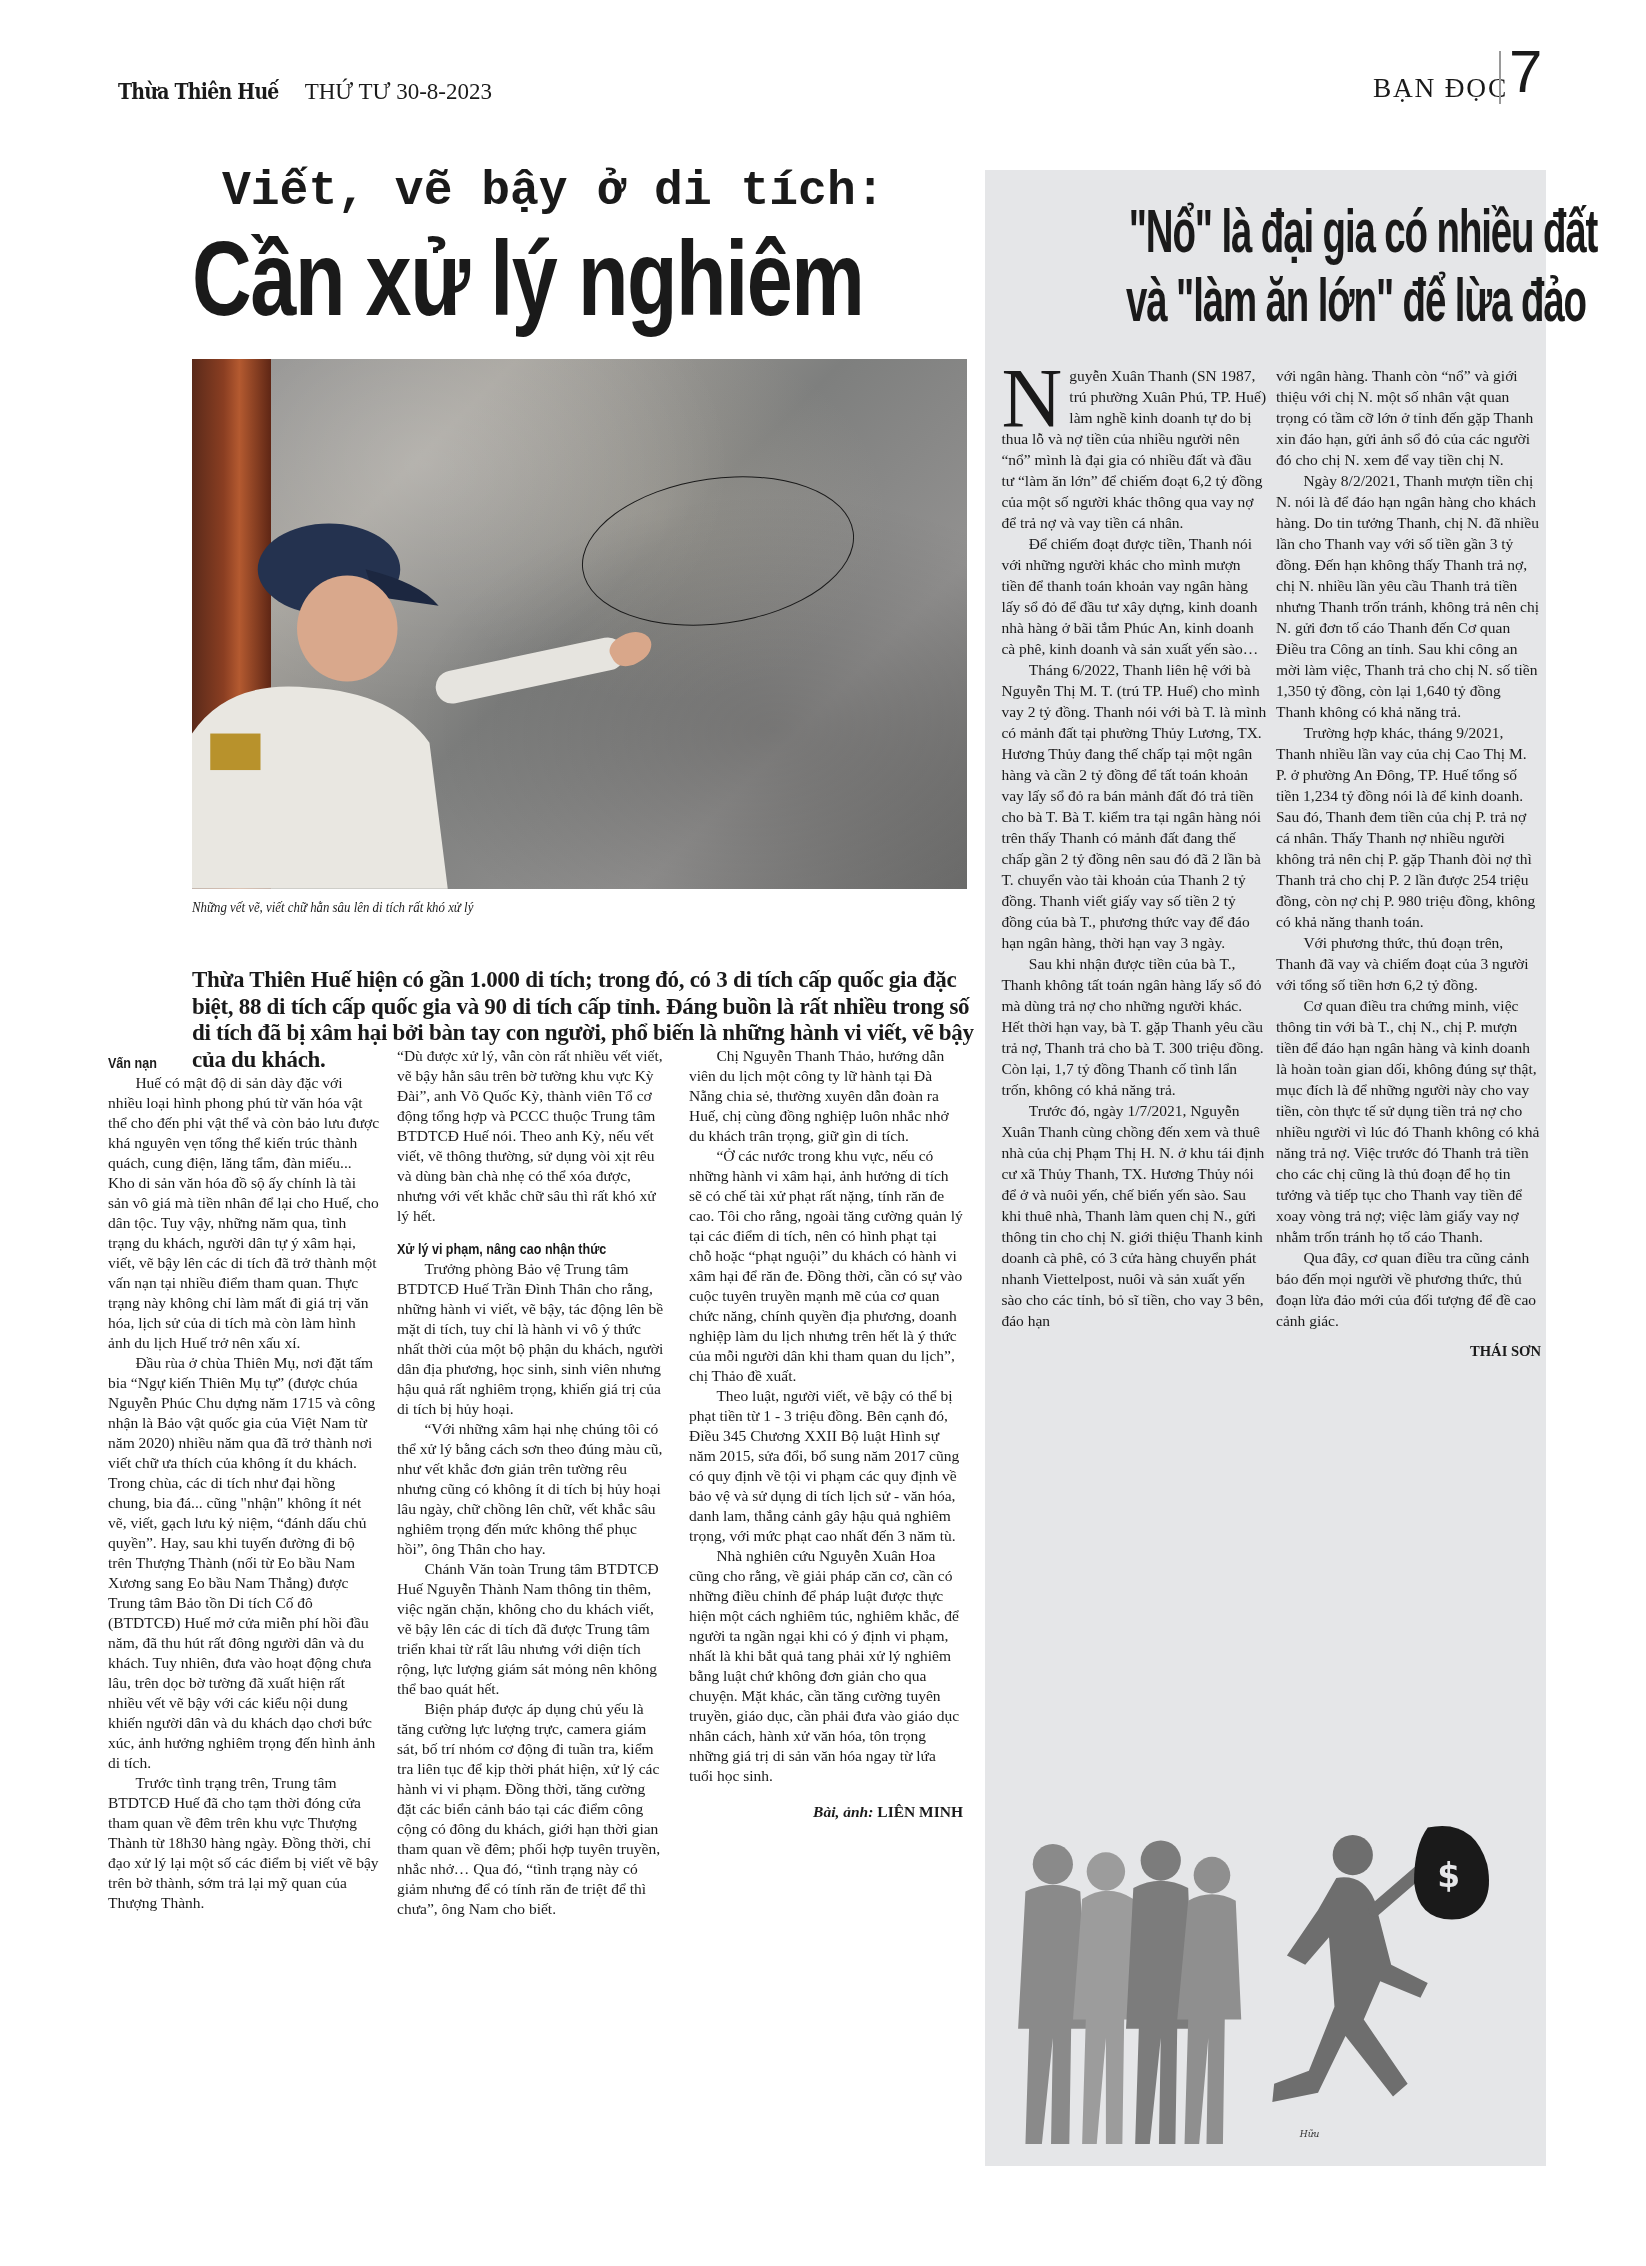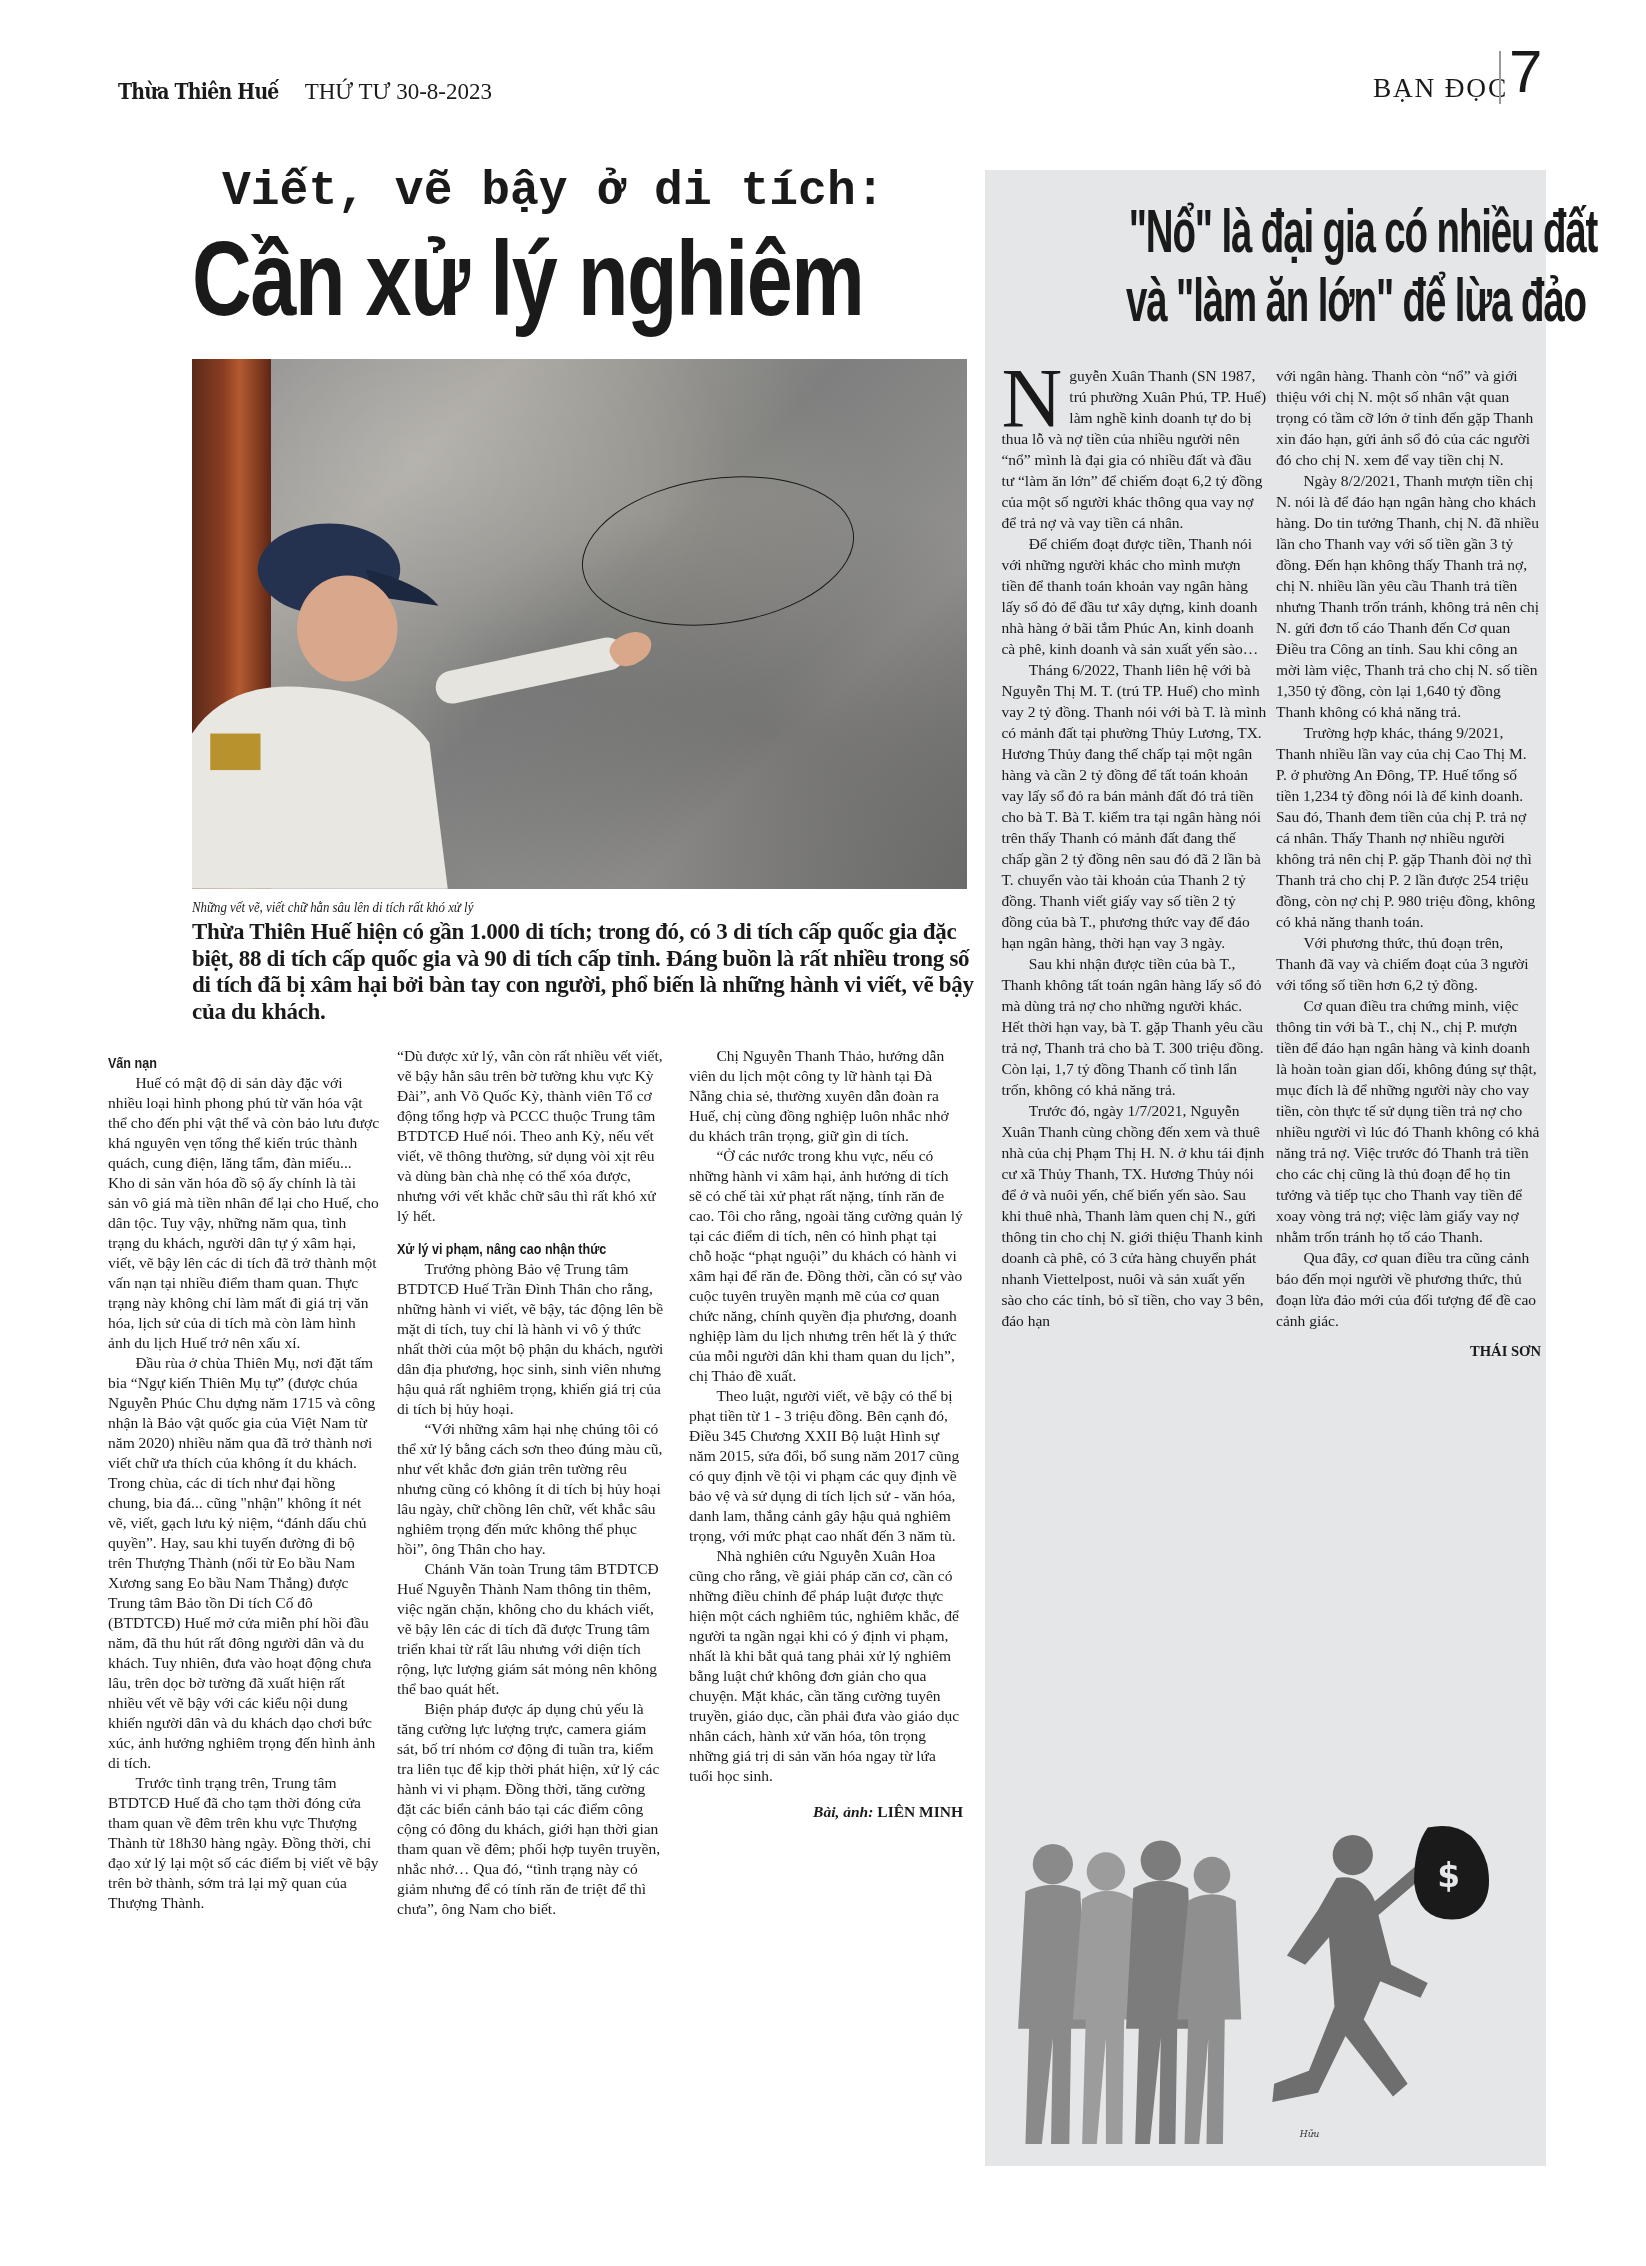--- a/index.html
+++ b/index.html
@@ -25,21 +25,21 @@
   .photo .wall-texture { position: absolute; inset: 0; background:
     radial-gradient(ellipse at 30% 20%, rgba(255,255,255,0.18), transparent 40%),
     radial-gradient(ellipse at 75% 70%, rgba(0,0,0,0.18), transparent 45%),
     radial-gradient(ellipse at 60% 30%, rgba(200,190,170,0.25), transparent 35%); }
   .photo .circle-mark { position: absolute; left: 389px; top: 119px; width: 274px; height: 146px; border: 1.8px solid #1a1a1a; border-radius: 50%; transform: rotate(-8deg); }
   .photo .person { position: absolute; left: 0; top: 146px; width: 274px; height: 384px; }
   .photo .arm { position: absolute; left: 242px; top: 295px; width: 192px; height: 33px; background: #e6e4df; border-radius: 16.4px; transform: rotate(-12deg); }
   .photo .hand { position: absolute; left: 418px; top: 274px; width: 42px; height: 31px; background: #d9a78a; border-radius: 40% 60% 50% 50%; transform: rotate(-30deg); }
 
   .caption { position: absolute; left: 192px; top: 899px; font-style: italic; font-size: 14.6px; transform: scaleX(0.88); transform-origin: left; white-space: nowrap; }
-  .lead { position: absolute; left: 192px; top: 919px; width: 795px; font-weight: bold; font-size: 23px; line-height: 26.5px; letter-spacing: -0.3px; }
+  .lead { position: absolute; left: 192px; top: 967px; width: 795px; font-weight: bold; font-size: 23px; line-height: 26.5px; letter-spacing: -0.3px; }
 
   
   .col { position: absolute; font-size: 15.5px; line-height: 20px; text-align: left; }
   .col p { text-indent: 27.4px; }
   .col h3 { font-family: "Liberation Sans", sans-serif; font-weight: bold; font-size: 14.6px; line-height: 20px; transform: scaleX(0.86); transform-origin: left; white-space: nowrap; }
   .col h3.gap { margin-top: 12.8px; }
   .col1 { left: 108px; top: 1053px; width: 272px; }
   .col2 { left: 397px; top: 1046px; width: 270px; }
   .col3 { left: 689px; top: 1046px; width: 274px; }
   .byline { text-align: right; margin-top: 16.4px; font-size: 15.5px; }

